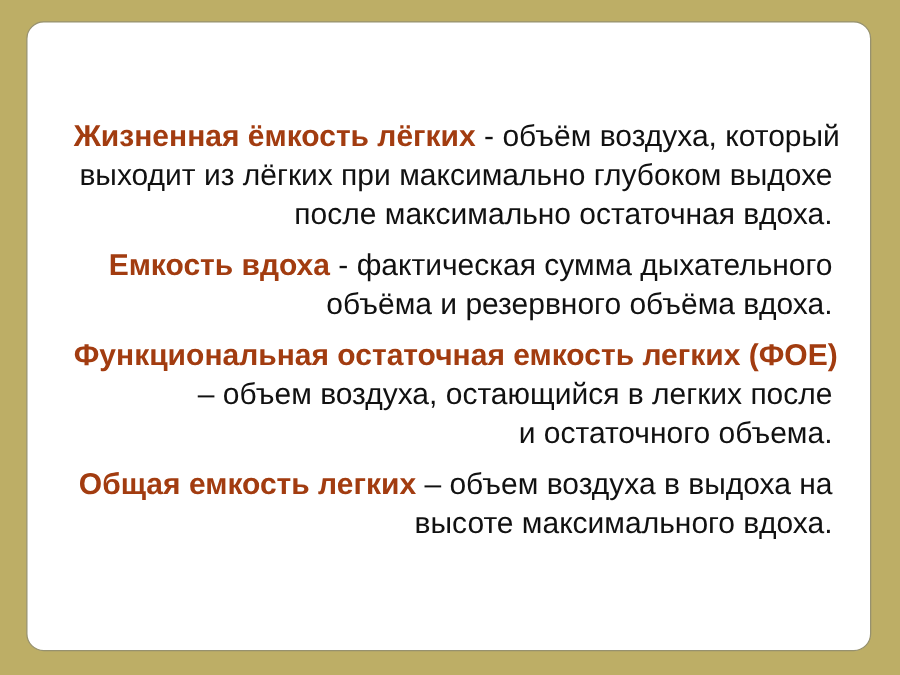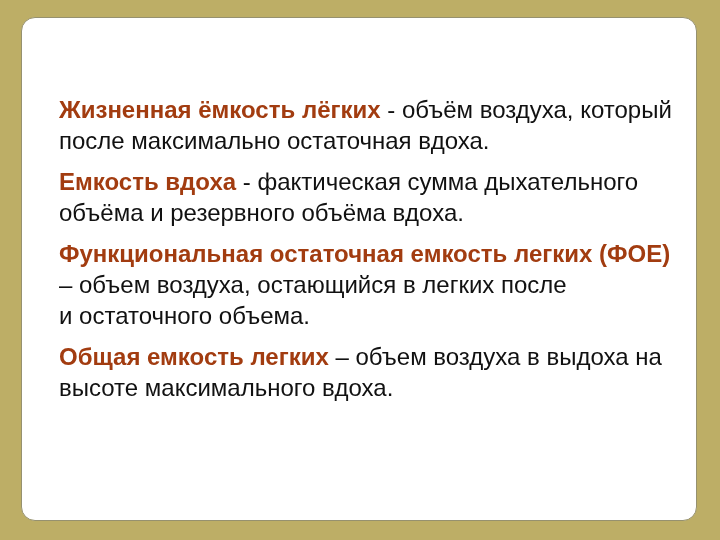--- a/index.html
+++ b/index.html
@@ -28,20 +28,21 @@
     border-radius: 14px;
   }
   .slide-content {
     position: absolute;
     left: 37px;
     top: 76px;
     right: 30px;
   }
   .para {
     margin: 0 0 10px 0;
+    text-align: right;
   }
   .line {
     white-space: nowrap;
     font-size: 24px;
     line-height: 31px;
     color: var(--text-color, #111111);
   }
   .seg-accent {
     color: var(--accent-color, #a23c10);
     font-weight: bold;
@@ -52,20 +53,21 @@
   }
 </style>
 </head>
 <body>
 
 <div class="slide-frame">
   <div class="slide-panel">
     <div class="slide-content">
         <div class="para">
           <div class="line"><span class="seg-accent">Жизненная ёмкость лёгких</span><span class="seg-plain"> - объём воздуха, который</span></div>
+          <div class="line"><span class="seg-plain">выходит из лёгких при максимально глубоком выдохе</span></div>
           <div class="line"><span class="seg-plain">после максимально остаточная вдоха.</span></div>
         </div>
         <div class="para">
           <div class="line"><span class="seg-accent">Емкость вдоха</span><span class="seg-plain"> - фактическая сумма дыхательного</span></div>
           <div class="line"><span class="seg-plain">объёма и резервного объёма вдоха.</span></div>
         </div>
         <div class="para">
           <div class="line"><span class="seg-accent">Функциональная остаточная емкость легких (ФОЕ)</span></div>
           <div class="line"><span class="seg-plain">– объем воздуха, остающийся в легких после</span></div>
           <div class="line"><span class="seg-plain">и остаточного объема.</span></div>

